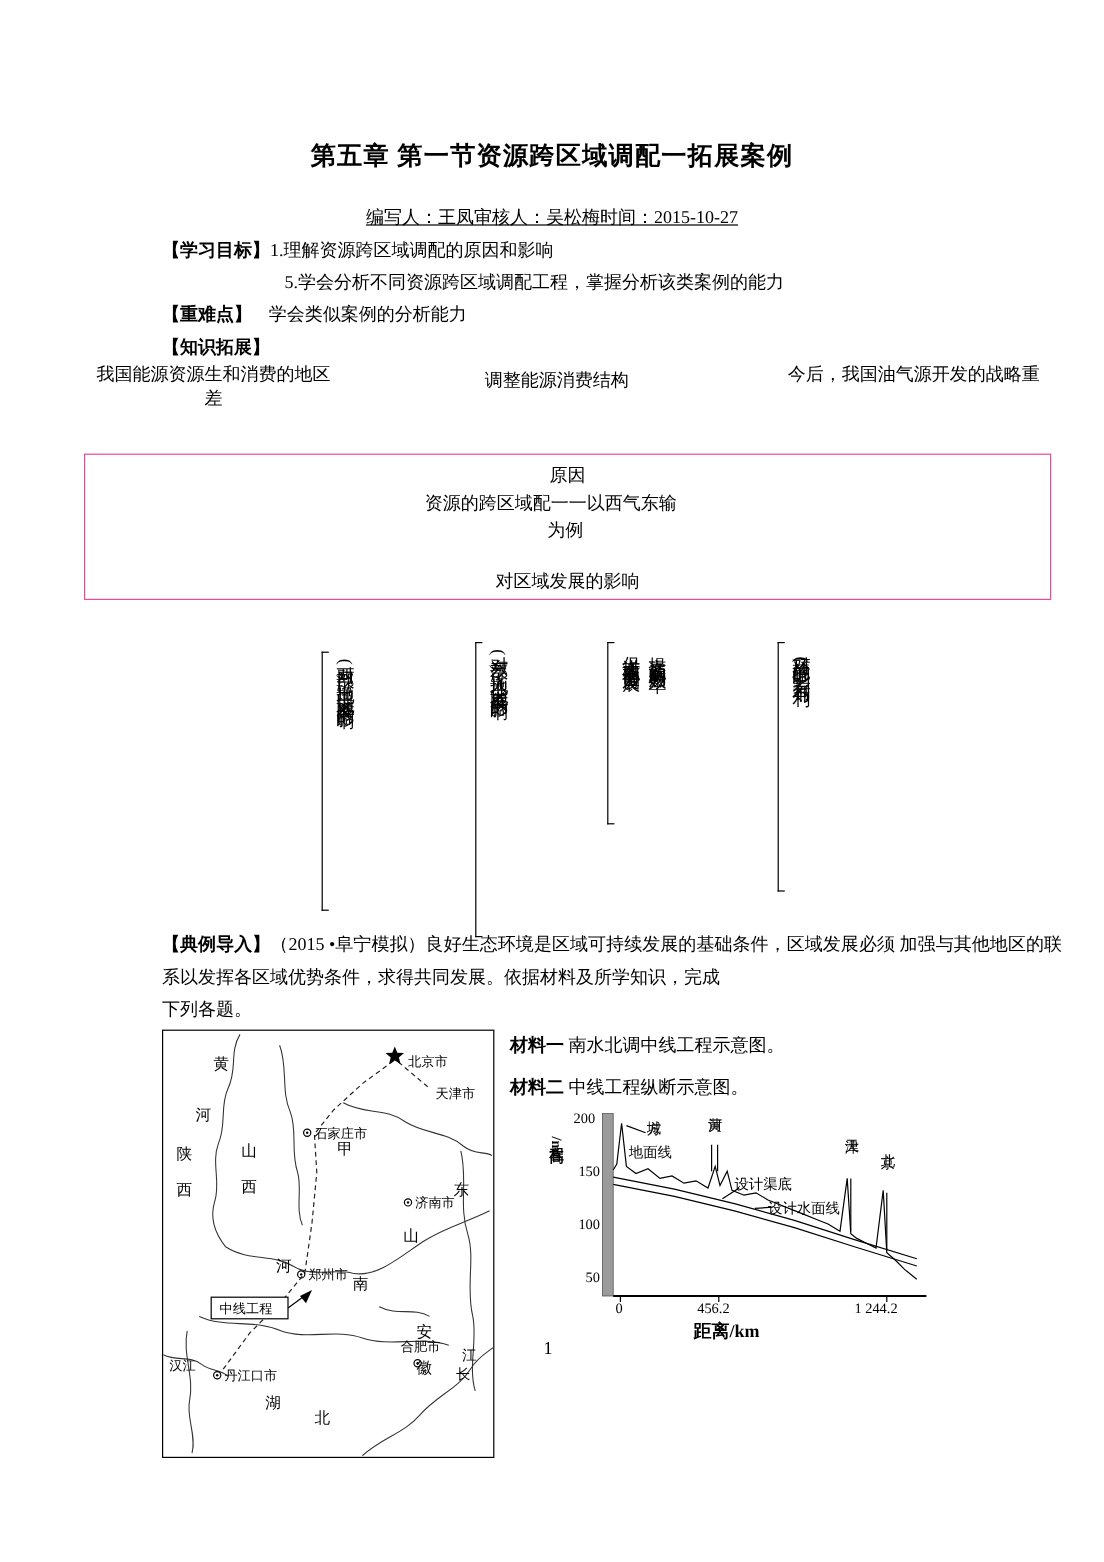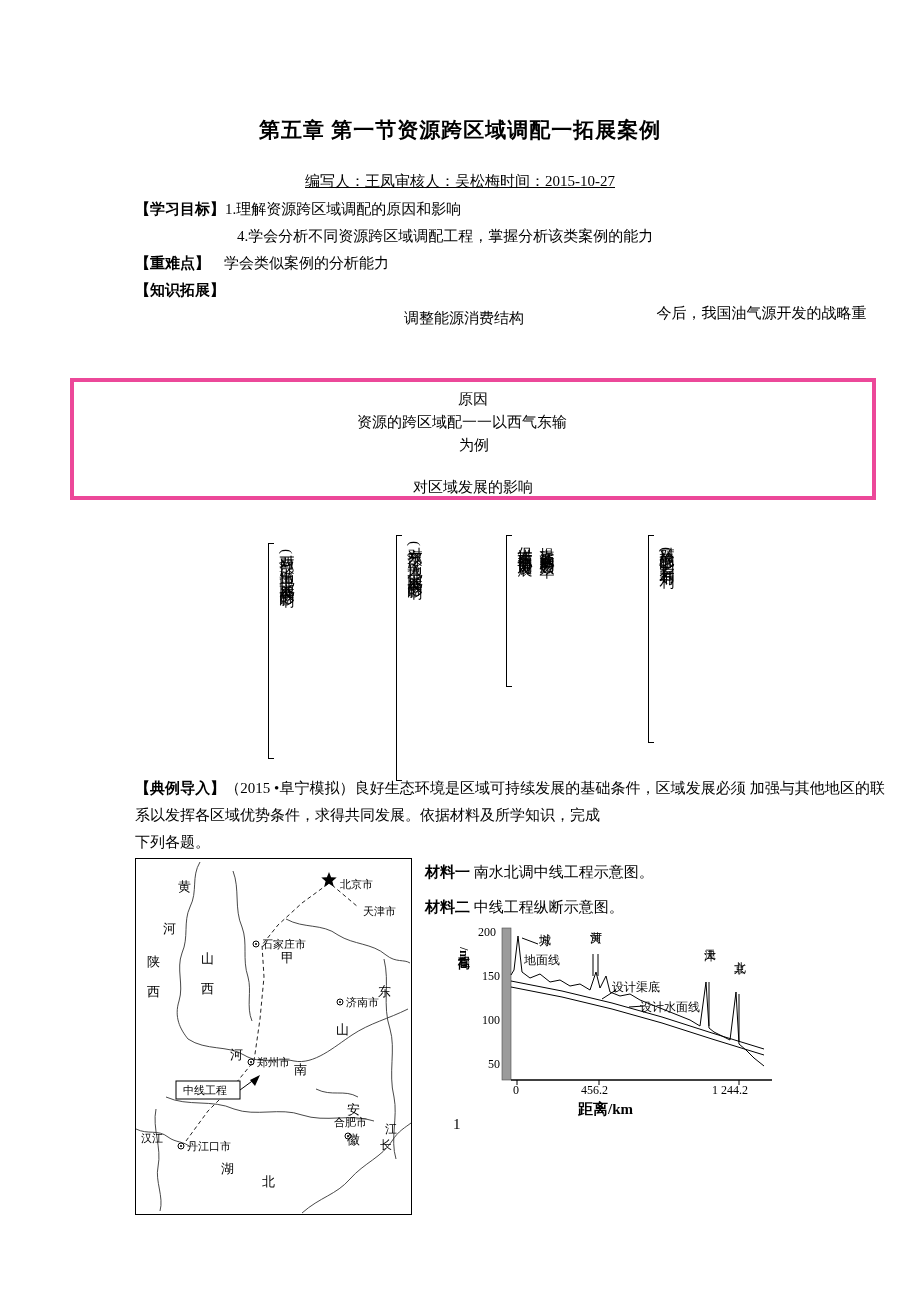--- a/index.html
+++ b/index.html
@@ -11,21 +11,21 @@
   .abs { position:absolute; }
   .fs15 { font-size:15px; line-height:1.35; }
   .bold { font-weight:bold; }
   .title {
     top:116px; left:0; width:100%; text-align:center;
     font-size:21px; font-weight:bold; letter-spacing:1px;
   }
   .byline { top:172px; left:0; width:100%; text-align:center; font-size:15px;text-decoration:underline; }
   .label-gap { margin-left:14px; }
   .kcol { text-align:center; }
-  .diagram-box { left:70px; top:378px; width:806px; height:122px; border:4px solid #ec4899; font-size:15px; }
+  .diagram-box { left:70px; top:378px; width:806px; height:122px; border:1px solid #ec4899; font-size:15px; }
   .boxline { position:absolute; white-space:nowrap; }
   .vwrap { display:flex; align-items:flex-start; }
   .vbracket { width:6px; border:1px solid #000; border-right:none; flex:0 0 auto; }
   .vtext {
     writing-mode:vertical-rl; text-orientation:mixed;
     font-size:15px; letter-spacing:2px; margin-left:3px; white-space:nowrap;
   }
   .para { width:750px; font-size:15px; line-height:27px; text-align:justify; }
   .map-box { left:135px; top:858px; width:277px; height:357px; border:1px solid #000; background:#fff; }
   .map-box svg { display:block; }
@@ -40,29 +40,30 @@
 
 <div class="page">
 
   <div class="abs title">第五章 第一节资源跨区域调配一拓展案例</div>
   <div class="abs byline">编写人：王凤审核人：吴松梅时间：2015-10-27</div>
 
   <div class="abs fs15 nowrap" style="left:135px; top:199px;">
     <span class="bold">【学习目标】</span><span>1.理解资源跨区域调配的原因和影响</span>
   </div>
   <div class="abs fs15 nowrap" style="left:237px; top:226px;">
-    <span>4.学会分析不同资源跨区域调配工程，掌握分析该类案例的能力</span>
+    <span>5.学会分析不同资源跨区域调配工程，掌握分析该类案例的能力</span>
   </div>
   <div class="abs fs15 nowrap" style="left:135px; top:253px;">
     <span class="bold">【重难点】</span><span class="label-gap">学会类似案例的分析能力</span>
   </div>
   <div class="abs fs15 nowrap" style="left:135px; top:280px;text-align:center;">
     <span class="bold">【知识拓展】</span>
   </div>
 
+  <div class="abs fs15 kcol" style="left:78px; top:303px; width:200px;">我国能源资源生和消费的地区差</div>
   <div class="abs fs15 nowrap" style="left:404px; top:308px;">调整能源消费结构</div>
   <div class="abs fs15 kcol" style="left:643px; top:303px; width:237px;">今后，我国油气源开发的战略重</div>
 
   <div class="abs diagram-box">
     <div class="boxline" style="left:0; top:8px; width:100%; text-align:center;">原因</div>
     <div class="boxline" style="left:283px; top:31px;">资源的跨区域配一一以西气东输</div>
     <div class="boxline" style="left:385px; top:54px;">为例</div>
     <div class="boxline" style="left:0; top:96px; width:100%; text-align:center;">对区域发展的影响</div>
   </div>
 

